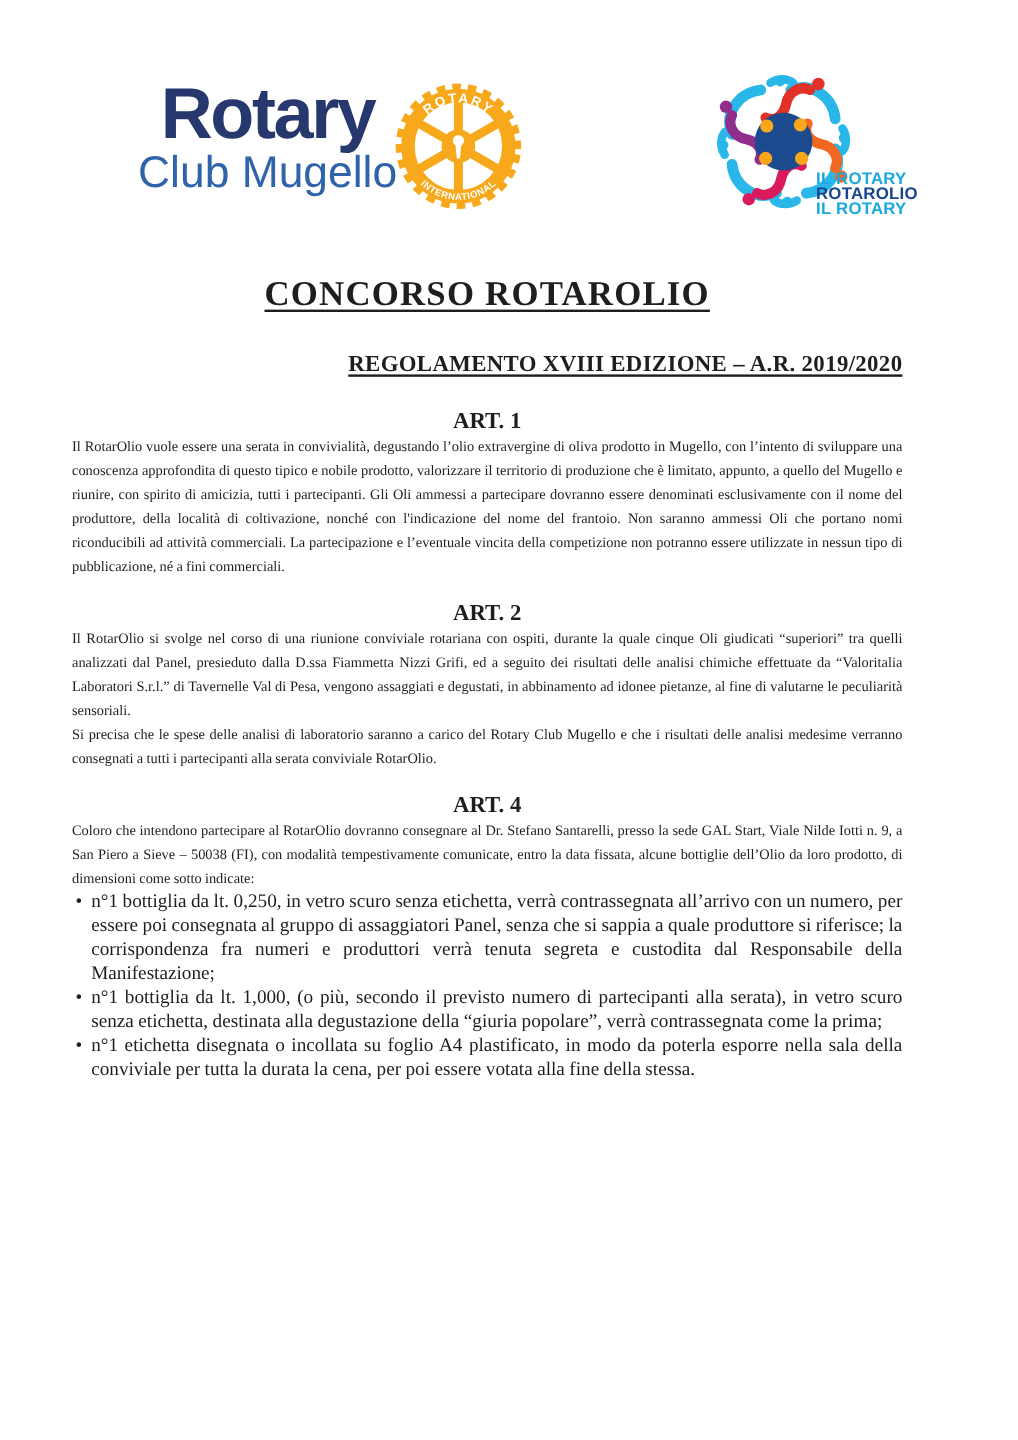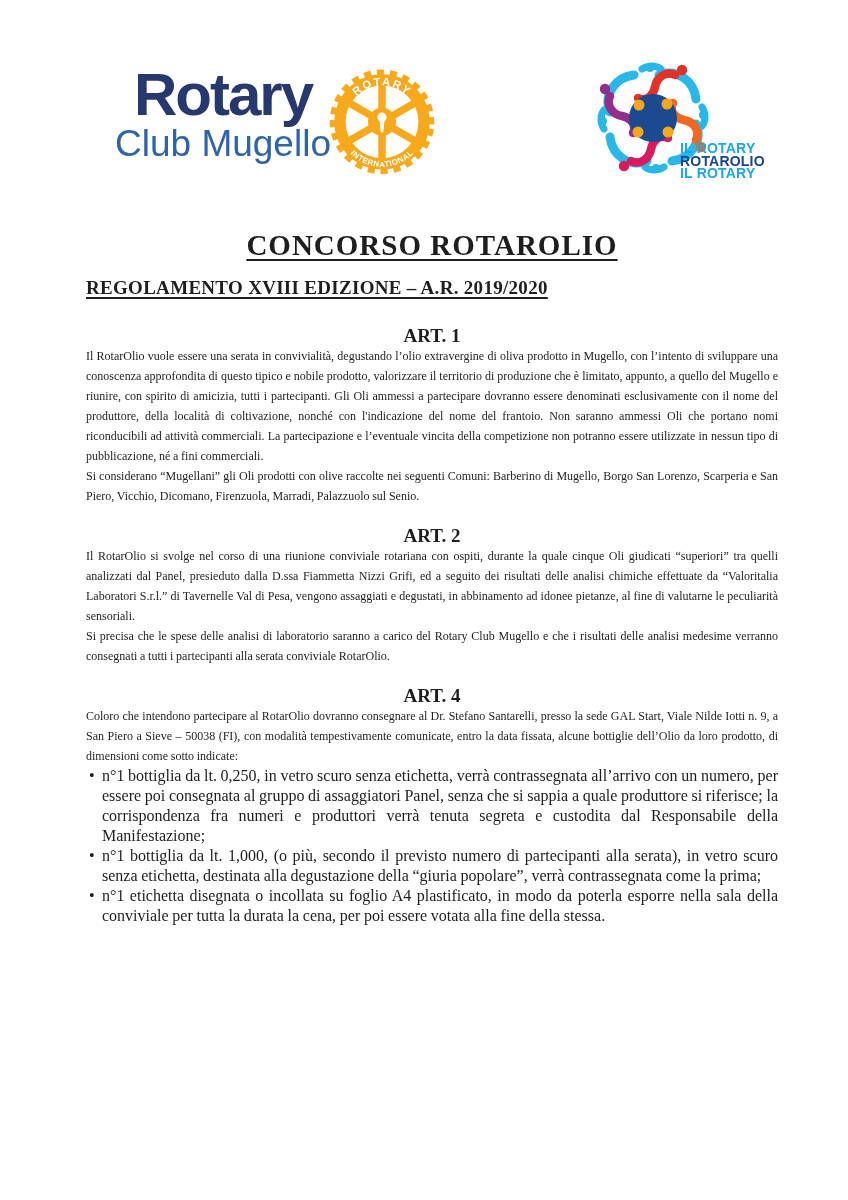--- a/index.html
+++ b/index.html
@@ -37,29 +37,29 @@
   .theme-text {
     position: absolute; left: 94px; top: 84px;
     font-family: "Liberation Sans", "DejaVu Sans", sans-serif;
     font-weight: 700; font-size: 14px; line-height: 12.5px; letter-spacing: 0.2px;
     white-space: nowrap;
   }
   .theme-text .t-azure { color: #1ba8df; display: block; }
   .theme-text .t-dark  { color: #17458f; display: block; }
 
   
-  .doc { position: absolute; left: 86px; top: 230px; width: 692px; }
+  .doc { position: absolute; left: 60px; top: 230px; width: 692px; }
   .doc-title {
     text-align: center; font-size: 29px; font-weight: 700;
     letter-spacing: 1px; line-height: 30px; margin: 0;
     text-decoration: underline; text-underline-offset: 4px; text-decoration-thickness: 2px;
   }
   .doc-subtitle {
-    text-align: left; font-size: 19px; font-weight: 700;
-    letter-spacing: 0.3px; line-height: 24px; margin: 16px 0 0 0;
+    text-align: right; font-size: 19px; font-weight: 700;
+    letter-spacing: 0.3px; line-height: 24px; margin: 32px 0 0 0;
     text-decoration: underline; text-underline-offset: 3px; text-decoration-thickness: 1.5px;
   }
   .article { margin-top: 20px; }
   .article-heading {
     text-align: center; font-size: 19px; font-weight: 700;
     line-height: 20px; margin: 0;
   }
   .article p {
     margin: 0; font-size: 12px; line-height: 20px;
     text-align: justify; word-spacing: -0.3px;
@@ -151,21 +151,20 @@
     </div>
   </div>
 
   <div class="doc">
     <h1 class="doc-title">CONCORSO ROTAROLIO</h1>
     <h2 class="doc-subtitle">REGOLAMENTO XVIII EDIZIONE – A.R. 2019/2020</h2>
 
     <section class="article" style="margin-top:26px">
       <h3 class="article-heading">ART. 1</h3>
       <p>Il RotarOlio vuole essere una serata in convivialità, degustando l’olio extravergine di oliva prodotto in Mugello, con l’intento di sviluppare una conoscenza approfondita di questo tipico e nobile prodotto, valorizzare il territorio di produzione che è limitato, appunto, a quello del Mugello e riunire, con spirito di amicizia, tutti i partecipanti. Gli Oli ammessi a partecipare dovranno essere denominati esclusivamente con il nome del produttore, della località di coltivazione, nonché con l'indicazione del nome del frantoio. Non saranno ammessi Oli che portano nomi riconducibili ad attività commerciali. La partecipazione e l’eventuale vincita della competizione non potranno essere utilizzate in nessun tipo di pubblicazione, né a fini commerciali.</p>
-      <p>Si considerano “Mugellani” gli Oli prodotti con olive raccolte nei seguenti Comuni: Barberino di Mugello, Borgo San Lorenzo, Scarperia e San Piero, Vicchio, Dicomano, Firenzuola, Marradi, Palazzuolo sul Senio.</p>
     </section>
 
     <section class="article">
       <h3 class="article-heading">ART. 2</h3>
       <p>Il RotarOlio si svolge nel corso di una riunione conviviale rotariana con ospiti, durante la quale cinque Oli giudicati “superiori” tra quelli analizzati dal Panel, presieduto dalla D.ssa Fiammetta Nizzi Grifi, ed a seguito dei risultati delle analisi chimiche effettuate da “Valoritalia Laboratori S.r.l.” di Tavernelle Val di Pesa, vengono assaggiati e degustati, in abbinamento ad idonee pietanze, al fine di valutarne le peculiarità sensoriali.</p>
       <p>Si precisa che le spese delle analisi di laboratorio saranno a carico del Rotary Club Mugello e che i risultati delle analisi medesime verranno consegnati a tutti i partecipanti alla serata conviviale RotarOlio.</p>
     </section>
 
 
     <section class="article">

